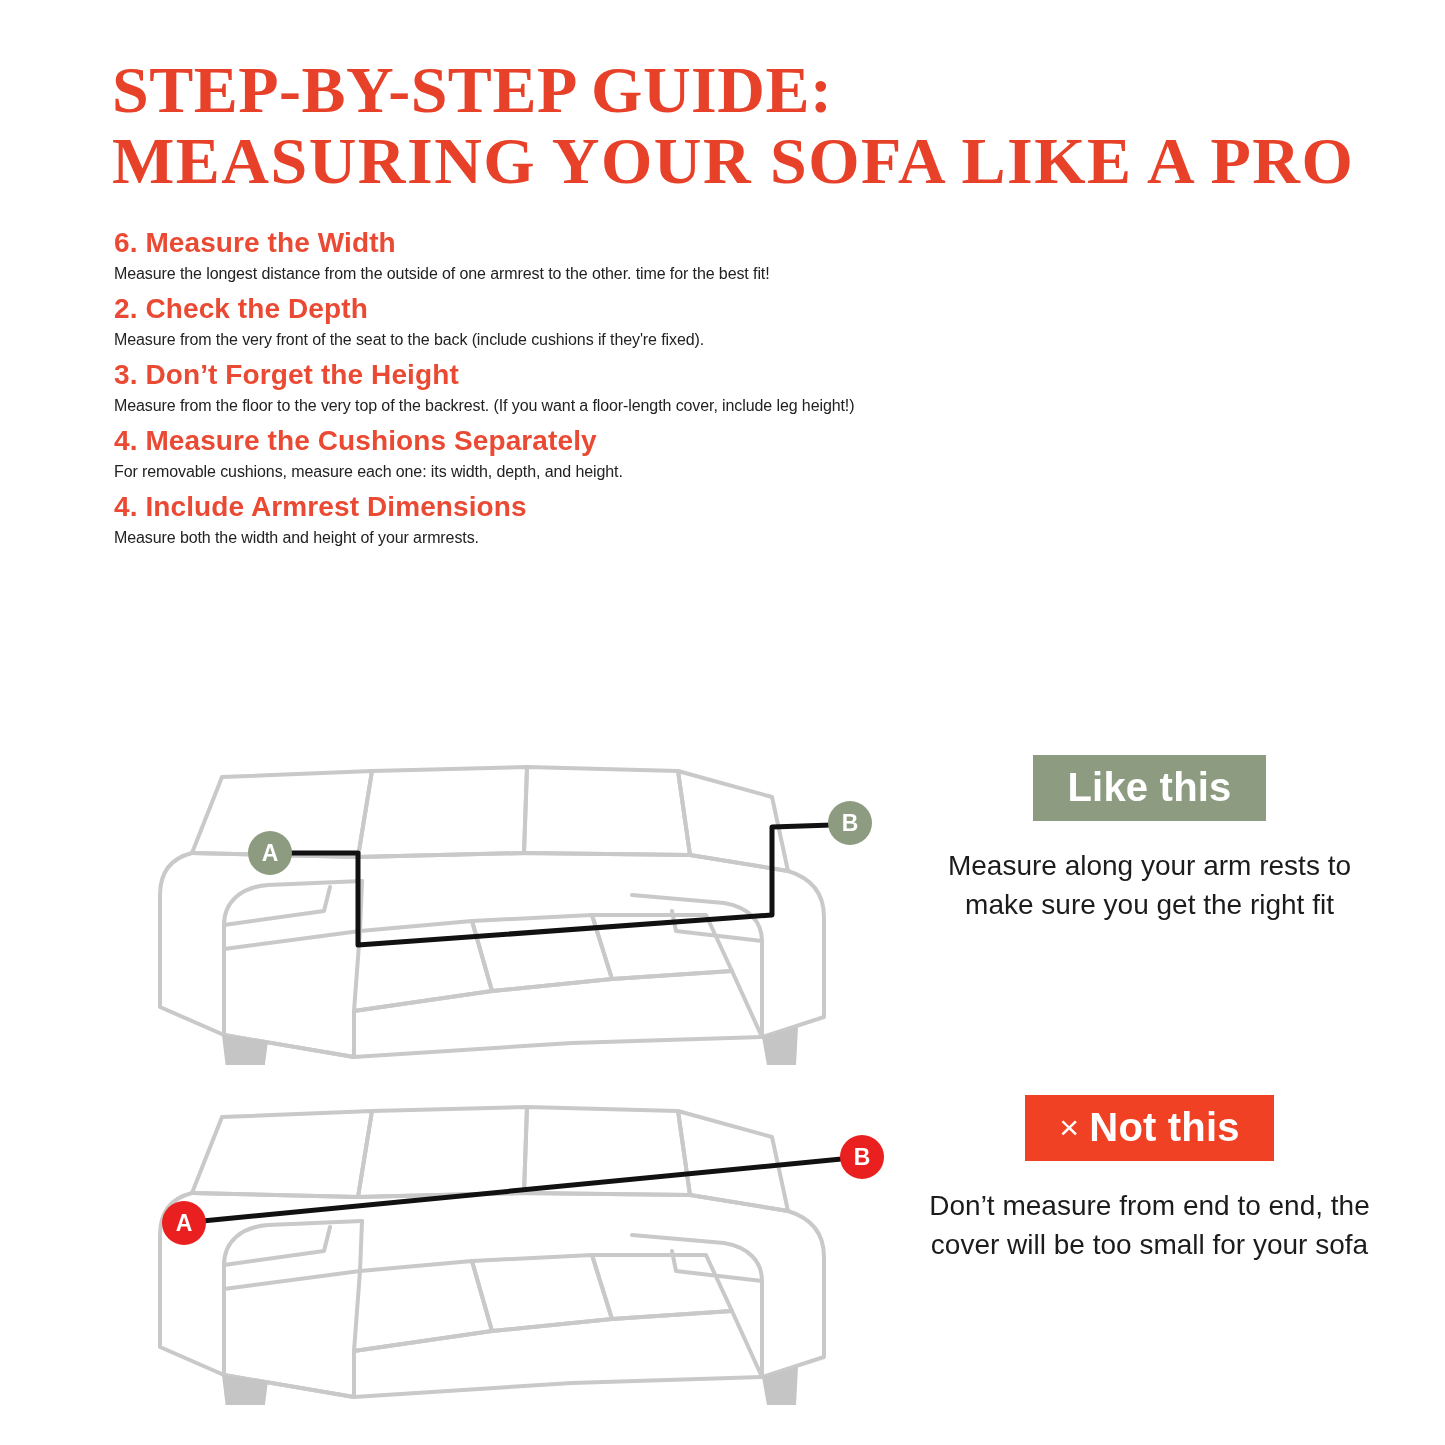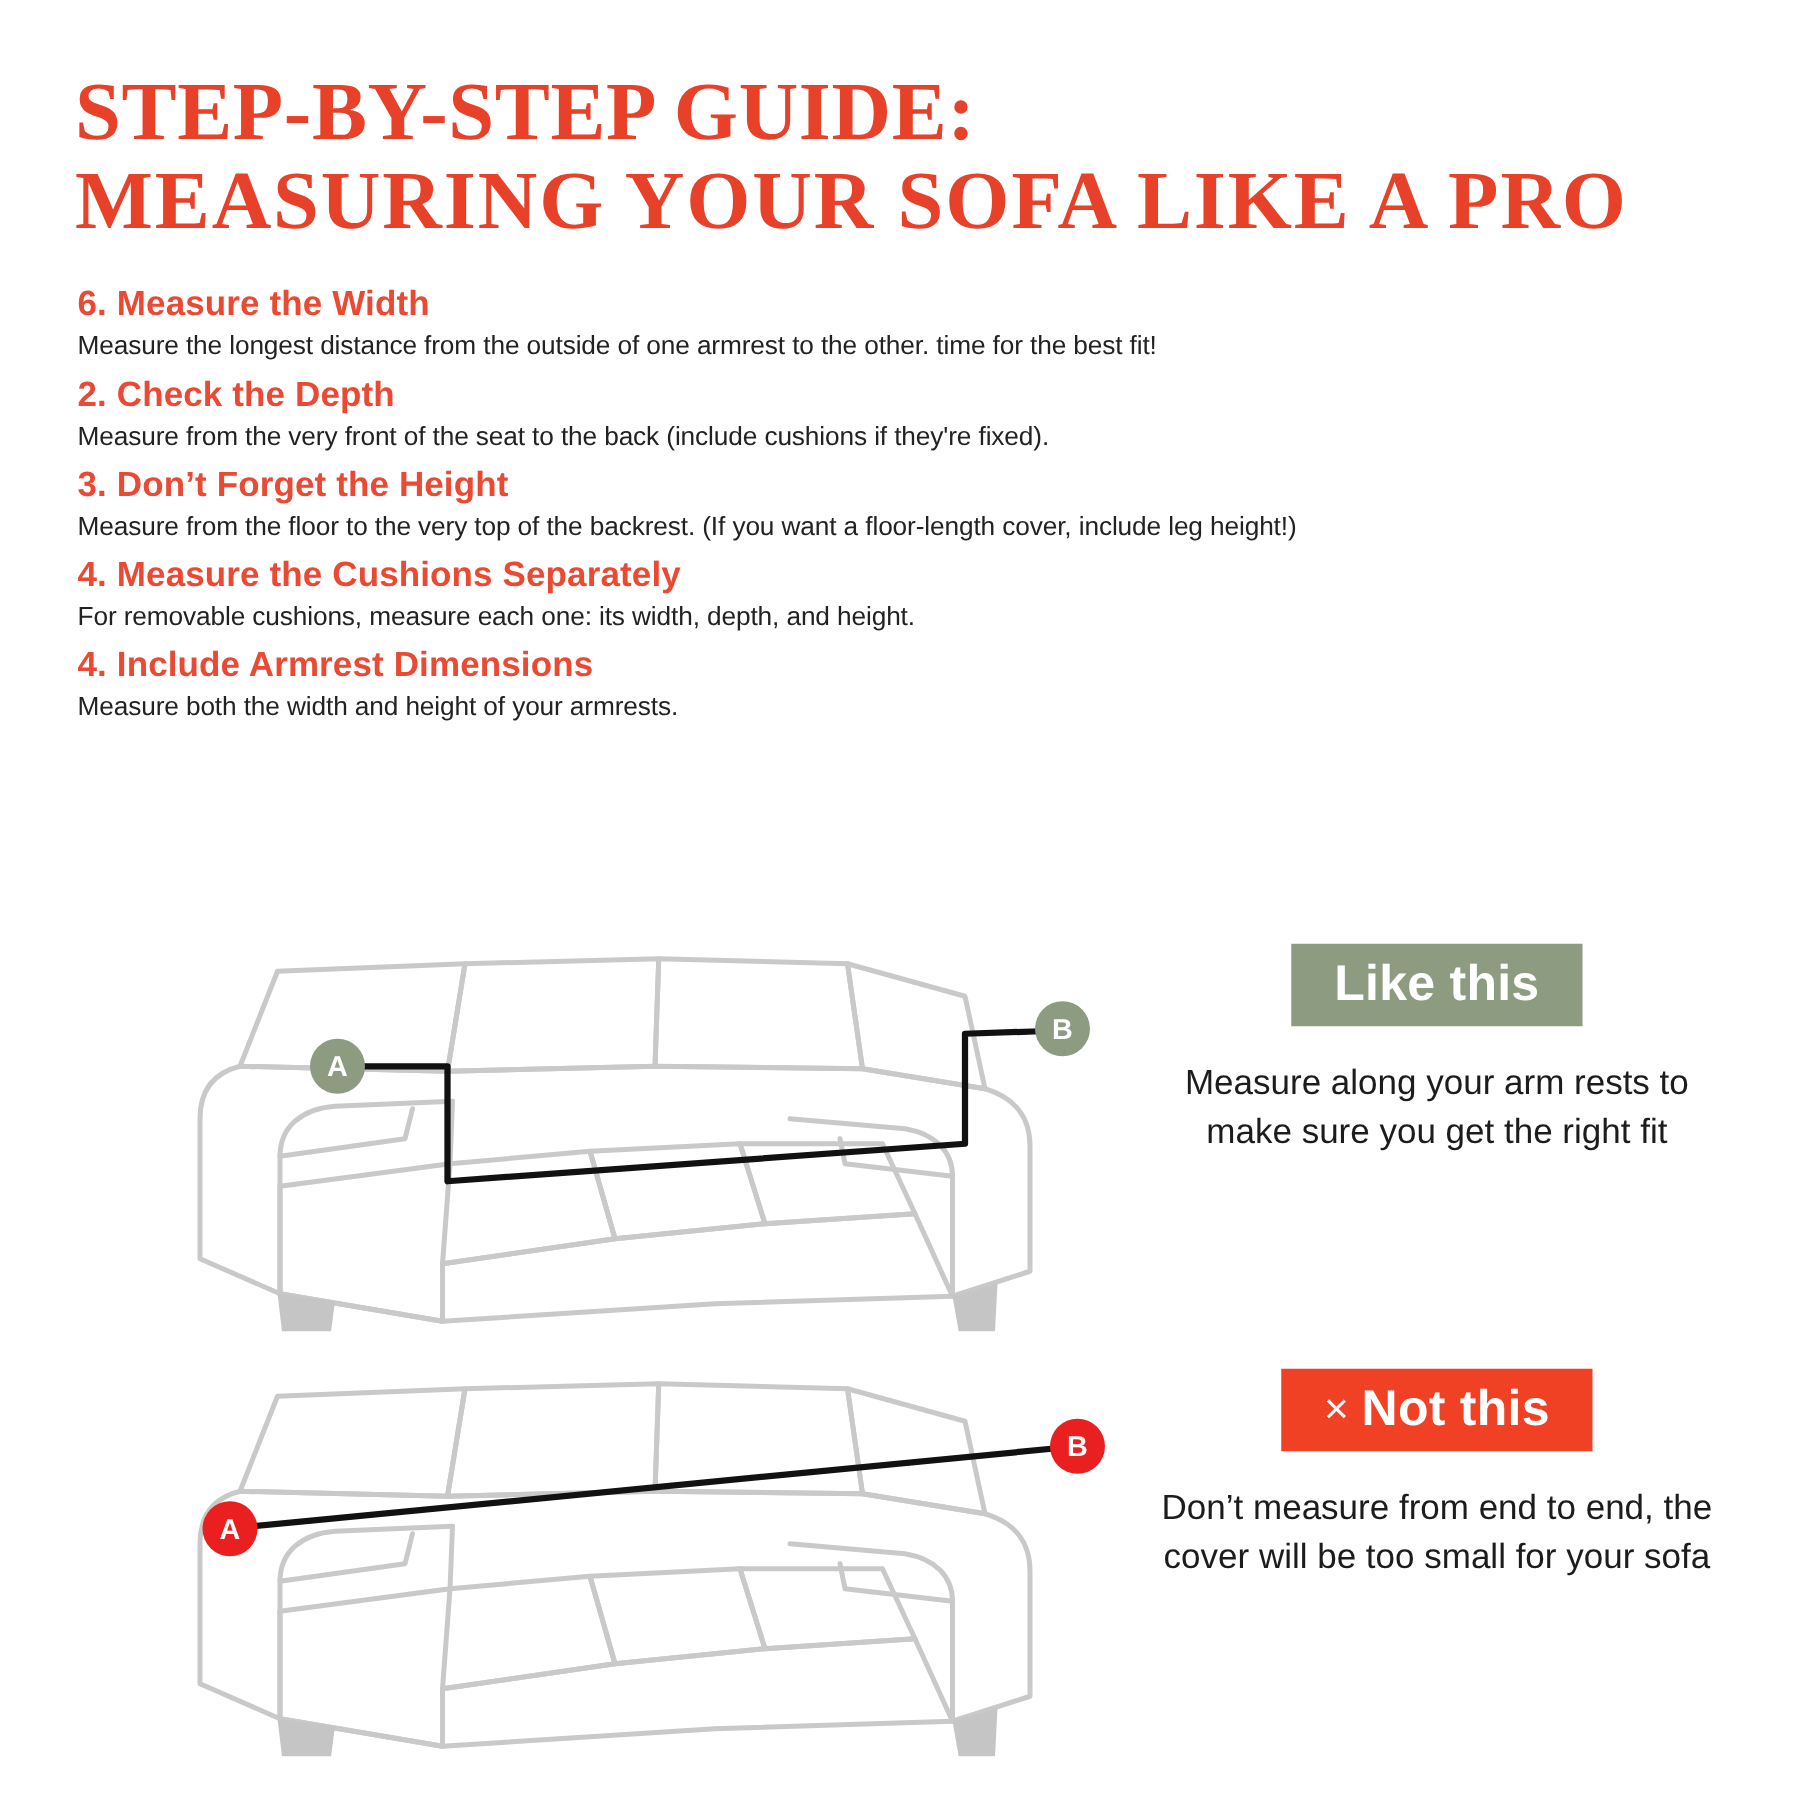--- a/index.html
+++ b/index.html
@@ -12,21 +12,21 @@
     height: 1445px;
     font-family: "Liberation Sans", sans-serif;
     color: #1a1a1a;
     overflow: hidden;
   }
   .page {
     position: relative;
     width: 1445px;
     height: 1445px;
     box-sizing: border-box;
-    padding: 58px 62px 0 60px;
+    padding: 58px 62px 0 112px;
   }
   
   .title {
     color: #e8412a;
     font-family: "Liberation Serif", serif;
     font-weight: bold;
     letter-spacing: 0.5px;
     line-height: 0.98;
   }
   .title-line1 {
@@ -50,21 +50,21 @@
   }
   .step-heading {
     color: #ea4a33;
     font-size: 28px;
     font-weight: bold;
     margin: 0 0 5px 2px;
     letter-spacing: 0.1px;
   }
   .step-body {
     color: #222222;
-    font-size: 21px;
+    font-size: 16px;
     margin: 0 0 0 2px;
     line-height: 1.25;
     letter-spacing: -0.1px;
   }
   
   .illustrations {
     position: absolute;
     left: 72px;
     top: 735px;
     width: 1310px;

